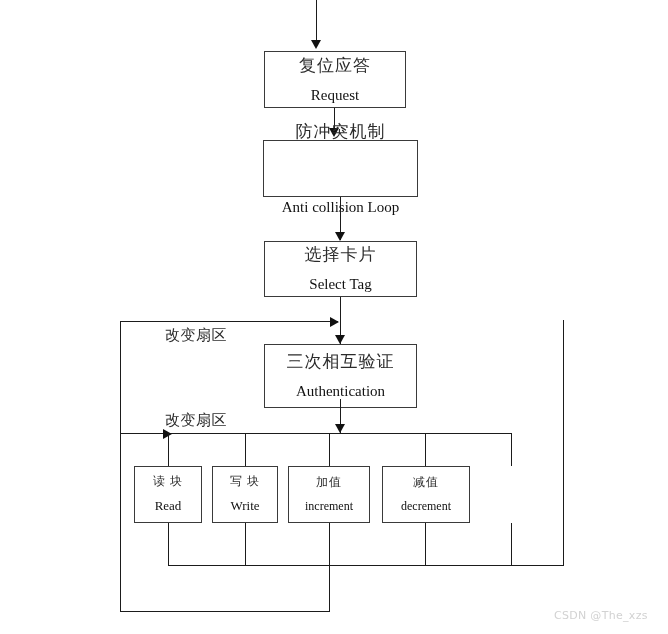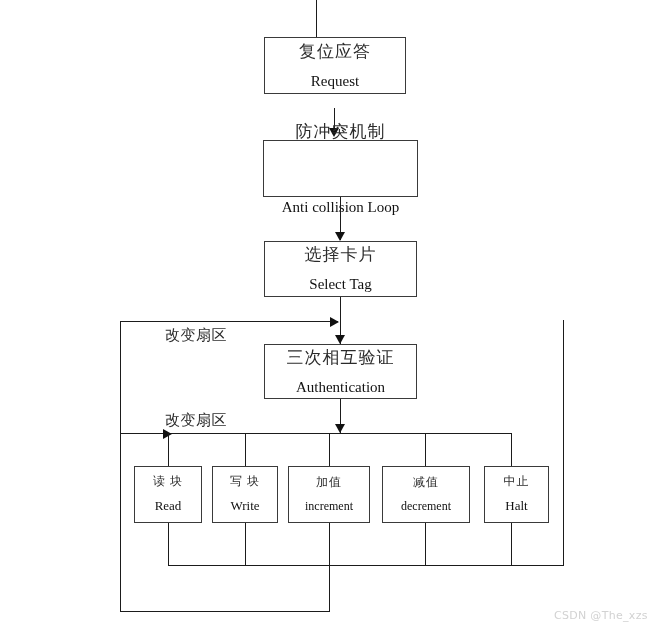--- a/index.html
+++ b/index.html
@@ -90,21 +90,21 @@
   }
 </style>
 </head>
 <body>
 
 <div id="canvas">
 
   <div class="line v" style="left:316px;top:0px;height:44px;"></div>
   <div class="arrow-down" style="left:311px;top:40px;"></div>
 
-  <div class="node main" style="left:264px;top:37px;width:142px;height:57px;">
+  <div class="node main" style="left:264px;top:51px;width:142px;height:57px;">
     <span class="cn">复位应答</span>
     <span class="en">Request</span>
   </div>
 
   <div class="line v" style="left:334px;top:108px;height:24px;"></div>
   <div class="arrow-down" style="left:329px;top:128px;"></div>
 
   <div class="node main" style="left:263px;top:140px;width:155px;height:57px;gap:46px;">
     <span class="cn">防冲突机制</span>
     <span class="en">Anti collision Loop</span>
@@ -119,21 +119,21 @@
   </div>
 
   <div class="line v" style="left:340px;top:297px;height:48px;"></div>
   <div class="arrow-down" style="left:335px;top:335px;"></div>
 
   <div class="line h2" style="left:120px;top:321px;width:218px;"></div>
   <div class="arrow-right" style="left:330px;top:317px;"></div>
   <div class="line v2" style="left:120px;top:321px;height:291px;"></div>
   <div class="edge-label" style="left:139px;top:326px;">改变扇区</div>
 
-  <div class="node main" style="left:264px;top:344px;width:153px;height:55px;">
+  <div class="node main" style="left:264px;top:344px;width:153px;height:64px;">
     <span class="cn">三次相互验证</span>
     <span class="en">Authentication</span>
   </div>
 
   <div class="line v" style="left:340px;top:399px;height:34px;"></div>
   <div class="arrow-down" style="left:335px;top:424px;"></div>
 
   <div class="line h2" style="left:120px;top:433px;width:391px;"></div>
   <div class="arrow-right" style="left:163px;top:429px;"></div>
   <div class="edge-label" style="left:139px;top:411px;">改变扇区</div>
@@ -157,24 +157,20 @@
   <div class="node op small" style="left:382px;top:466px;width:88px;height:57px;">
     <span class="cn">减值</span>
     <span class="en">decrement</span>
   </div>
 
   <div class="node op small" style="left:288px;top:466px;width:82px;height:57px;">
     <span class="cn">加值</span>
     <span class="en">increment</span>
   </div>
 
-  <div class="node op" style="left:484px;top:466px;width:65px;height:57px;">
-    <span class="cn">中止</span>
-    <span class="en">Halt</span>
-  </div>
 
   <div class="line v2" style="left:168px;top:523px;height:43px;"></div>
   <div class="line v2" style="left:245px;top:523px;height:43px;"></div>
   <div class="line v2" style="left:329px;top:523px;height:89px;"></div>
   <div class="line v2" style="left:425px;top:523px;height:43px;"></div>
   <div class="line v2" style="left:511px;top:523px;height:43px;"></div>
 
   <div class="line h2" style="left:168px;top:565px;width:396px;"></div>
   <div class="line v2" style="left:563px;top:320px;height:246px;"></div>
 

